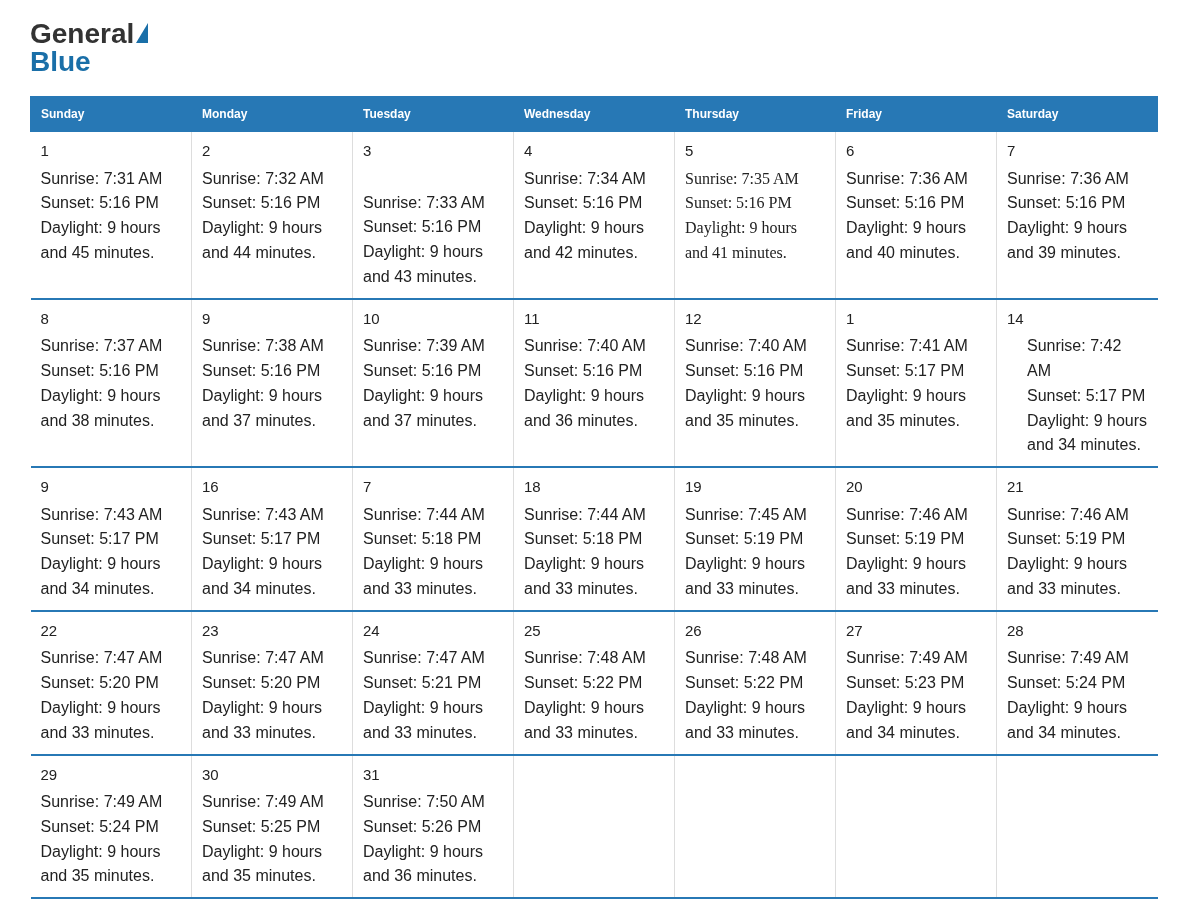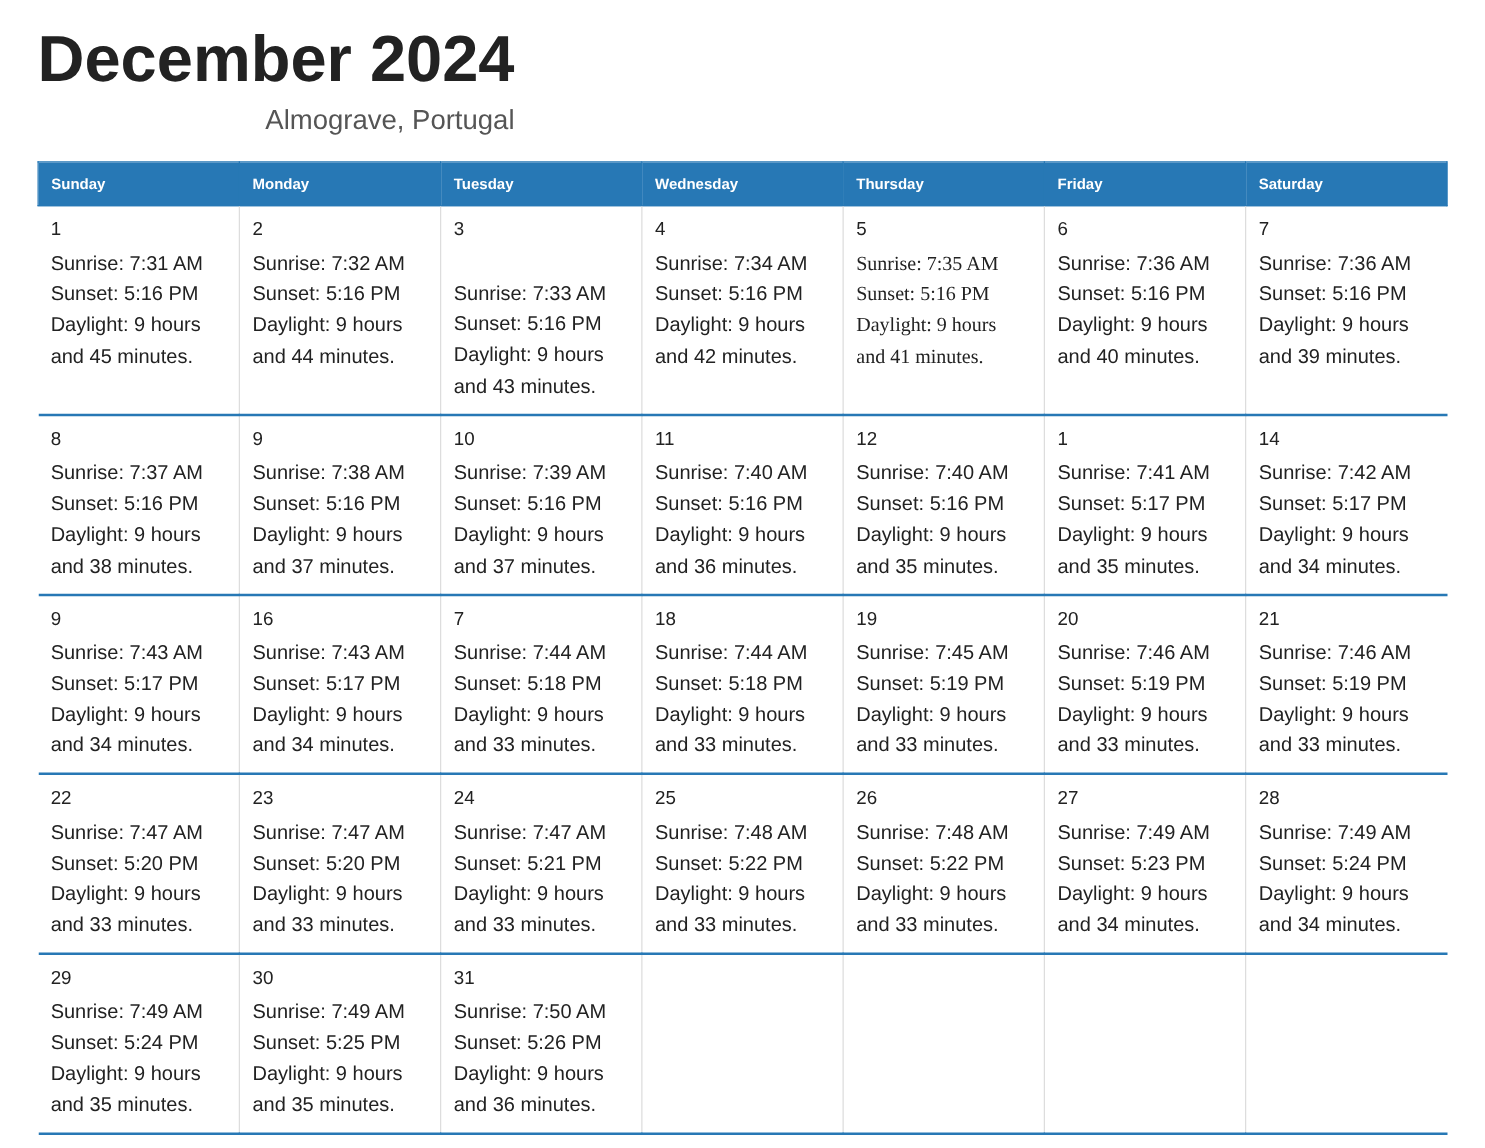--- a/index.html
+++ b/index.html
@@ -99,23 +99,28 @@
     .day-info {
       font-size: 16px;
       color: #222;
       line-height: 1.55;
     }
   </style>
 </head>
 <body>
 
 <div class="header-area">
-  <div class="title-area">
-    <div class="main-title">December 2024</div>
-    <div class="subtitle">Almograve, Portugal</div>
+  <div class="logo">
+    <div style="display:flex;flex-direction:column;line-height:1;">
+      <div style="display:flex;align-items:center;">
+        <span class="logo-general">General</span>
+        <span class="logo-triangle"></span>
+      </div>
+      <span class="logo-blue">Blue</span>
+    </div>
   </div>
 </div>
 
 <table>
   <thead>
     <tr>
     <th>Sunday</th>
         <th>Monday</th>
         <th>Tuesday</th>
         <th>Wednesday</th>
@@ -214,21 +219,21 @@
         </td>
         <td>
           <span class="day-num">1</span>
           <div class="day-info" style="white-space: pre-line;">Sunrise: 7:41 AM
 Sunset: 5:17 PM
 Daylight: 9 hours
 and 35 minutes.</div>
         </td>
         <td>
           <span class="day-num">14</span>
-          <div class="day-info" style="white-space: pre-line;">Sunrise: 7:42 AM
+          <div class="day-info" style="white-space: pre-line; margin-left: 20px;">Sunrise: 7:42 AM
 Sunset: 5:17 PM
 Daylight: 9 hours
 and 34 minutes.</div>
         </td>
       </tr>
       <tr>
         <td>
           <span class="day-num">9</span>
           <div class="day-info" style="white-space: pre-line;">Sunrise: 7:43 AM
 Sunset: 5:17 PM

